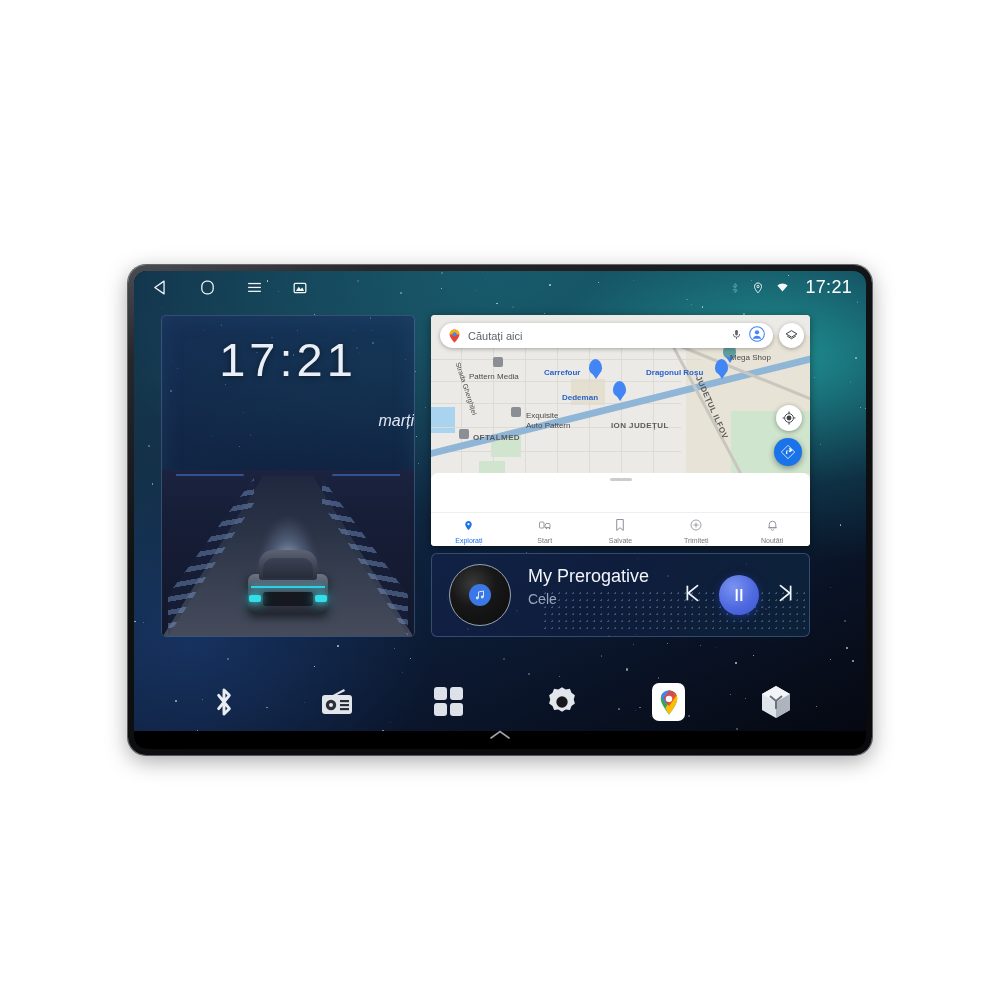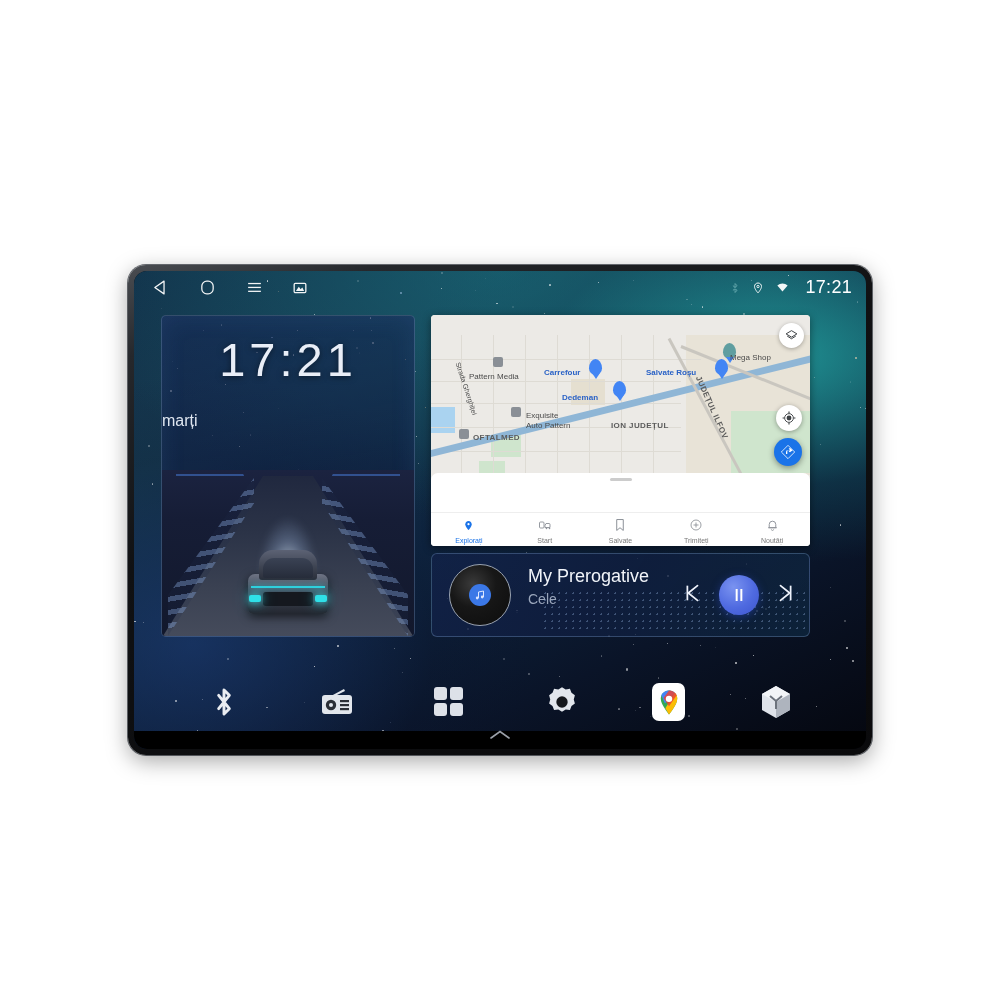--- a/index.html
+++ b/index.html
@@ -64,21 +64,21 @@
     box-shadow: inset 0 0 24px rgba(90,140,220,.12);
   }
   #clock-widget { position:relative; height:154px; }
   #clock-time {
     position:absolute; left:0; right:0; top:16px;
     text-align:center; color:#e9eef7; font-size:47px; font-weight:300;
     letter-spacing:4px; text-shadow:0 1px 6px rgba(0,0,0,.5);
     font-family: "Liberation Sans", sans-serif;
   }
   #clock-date { position:absolute; left:0; right:0; top:72px; text-align:center; color:#dfe6f0; font-size:17px; }
-  #clock-day  { position:absolute; left:0; right:0; top:96px; text-align:left; color:#dfe6f0; font-size:16px; }
+  #clock-day  { position:absolute; left:0; right:0; top:96px; text-align:right; color:#dfe6f0; font-size:16px;font-style:italic; }
 
   
   #car-widget { position:absolute; left:0; right:0; top:154px; bottom:0; overflow:hidden;
     background: linear-gradient(180deg,#1b2340 0%,#161d36 30%,#12182c 100%); }
   #road {
     position:absolute; left:50%; transform:translateX(-50%);
     bottom:0; width:250px; height:160px;
     background: linear-gradient(180deg,#20283f 0%,#2b3347 35%,#3a4152 70%,#454b5b 100%);
     clip-path: polygon(40% 0%, 60% 0%, 100% 100%, 0% 100%);
   }
@@ -546,32 +546,54 @@
           <div class="poi-sq" style="left:28px;top:114px;"></div>
           <div class="poi-pin" style="left:158px;top:44px;"></div>
           <div class="poi-pin" style="left:182px;top:66px;"></div>
           <div class="poi-pin" style="left:284px;top:44px;"></div>
           <div class="poi-pin" style="left:292px;top:28px;background:#5f9ea0;"></div>
         </div>
 
         <div id="map-labels">
             <div class="maplabel" style="left: 38px; top: 57px;">Pattern Media</div>
             <div class="maplabel blue" style="left: 113px; top: 53px;">Carrefour</div>
-            <div class="maplabel blue" style="left: 215px; top: 53px;">Salvate Roșu</div>
+            <div class="maplabel blue" style="left: 215px; top: 53px;">Dragonul Roșu</div>
             <div class="maplabel" style="left: 299px; top: 38px;">Mega Shop</div>
             <div class="maplabel blue" style="left: 131px; top: 78px;">Dedeman</div>
             <div class="maplabel" style="left: 95px; top: 96px;">Exquisite</div>
             <div class="maplabel" style="left: 95px; top: 106px;">Auto Pattern</div>
             <div class="maplabel caps" style="left: 180px; top: 106px;">ION JUDEȚUL</div>
             <div class="maplabel caps" style="left: 42px; top: 118px;">OFTALMED</div>
             <div class="maplabel caps" style="left: 65px; top: 157px;">COLENTINA</div>
             <div class="maplabel caps" style="left: 247px; top: 88px; transform: rotate(66deg);">JUDEȚUL ILFOV</div>
             <div class="maplabel" style="left: 8px; top: 70px; transform: rotate(72deg); font-size: 7px;">Strada Gherghiței</div>
           </div>
 
+        <div id="map-search">
+          <svg width="13" height="16" viewBox="0 0 24 26">
+            <path d="M12 1 C7 1 3 5 3 10 c0 6 9 15 9 15 s9-9 9-15 c0-5-4-9-9-9z" fill="#ea4335"></path>
+            <path d="M12 1 C7 1 3 5 3 10 h18 c0-5-4-9-9-9z" fill="#fbbc05" opacity=".9"></path>
+            <circle cx="12" cy="10" r="4" fill="#4285f4"></circle>
+          </svg>
+          <span id="map-search-text">Căutați aici</span>
+          <span style="margin-right:7px">
+            <svg width="11" height="13" viewBox="0 0 24 24">
+                <rect x="9" y="2" width="6" height="12" rx="3" fill="#5f6368"></rect>
+                <path d="M5 11 a7 7 0 0 0 14 0" fill="none" stroke="#5f6368" stroke-width="2"></path>
+                <rect x="11" y="18" width="2" height="4" fill="#5f6368"></rect>
+              </svg>
+          </span>
+          <span>
+            <svg width="16" height="16" viewBox="0 0 24 24">
+                <circle cx="12" cy="12" r="11" fill="none" stroke="#4285f4" stroke-width="1.6"></circle>
+                <circle cx="12" cy="9.5" r="3.2" fill="#4285f4"></circle>
+                <path d="M5.5 19 a7 7 0 0 1 13 0" fill="#4285f4"></path>
+              </svg>
+          </span>
+        </div>
 
         <div id="map-layers-btn">
           <svg width="13" height="13" viewBox="0 0 24 24">
               <path d="M12 3 L22 9 L12 15 L2 9 Z" fill="none" stroke="#3c4043" stroke-width="1.8" stroke-linejoin="round"></path>
               <path d="M4 13 L12 18 L20 13" fill="none" stroke="#3c4043" stroke-width="1.8" stroke-linejoin="round"></path>
             </svg>
         </div>
 
         <div id="map-mylocation">
           <svg width="14" height="14" viewBox="0 0 24 24">

